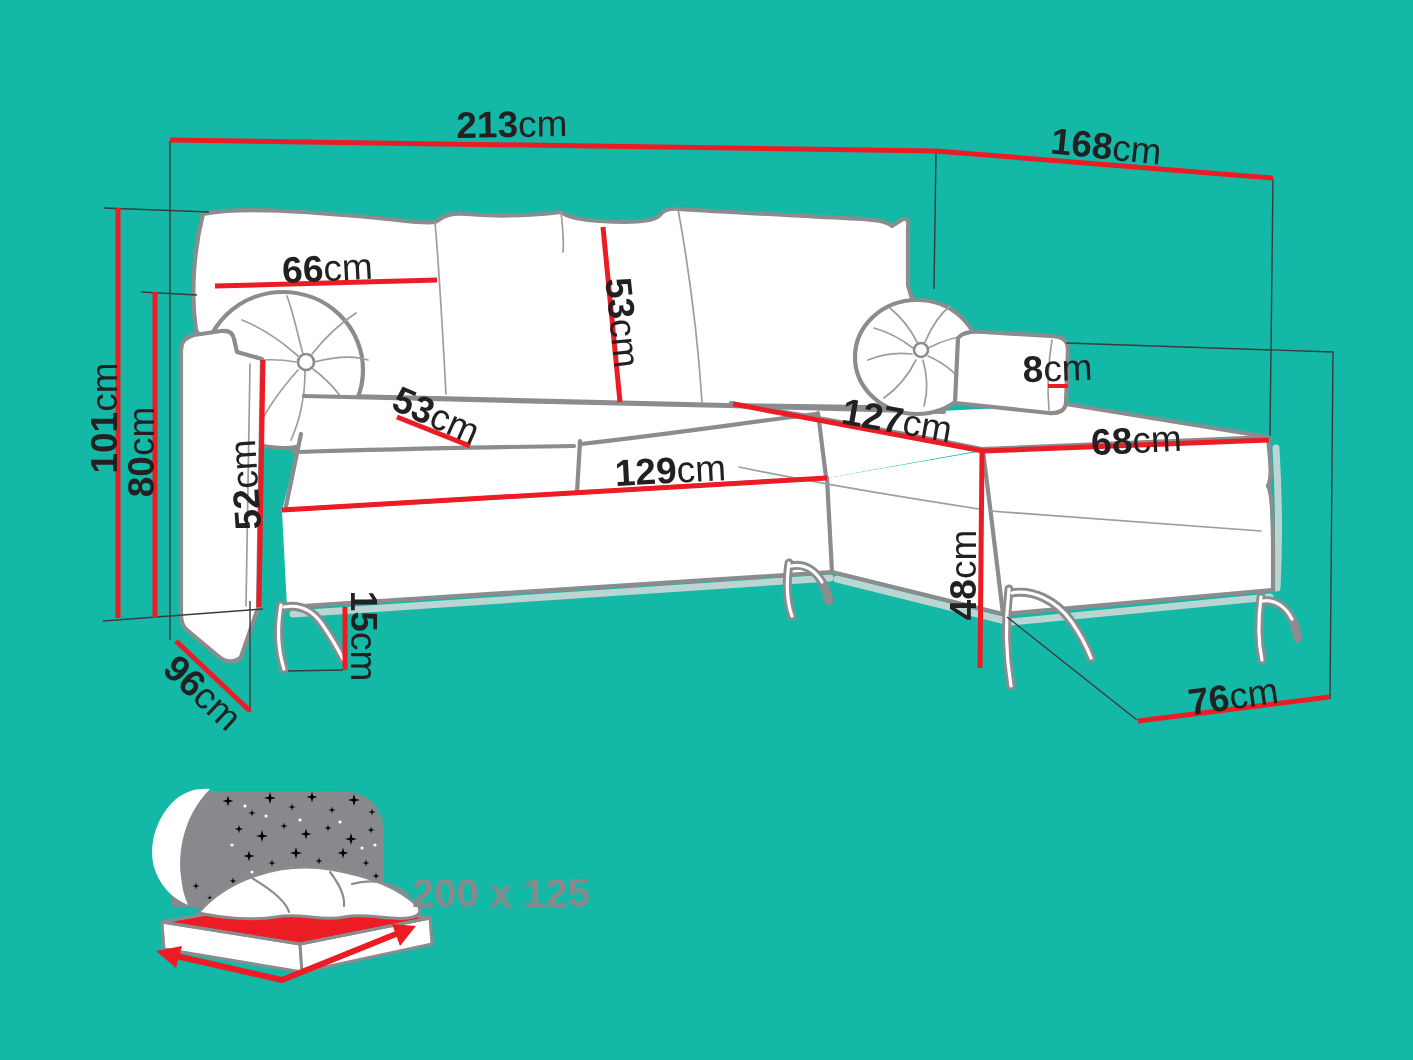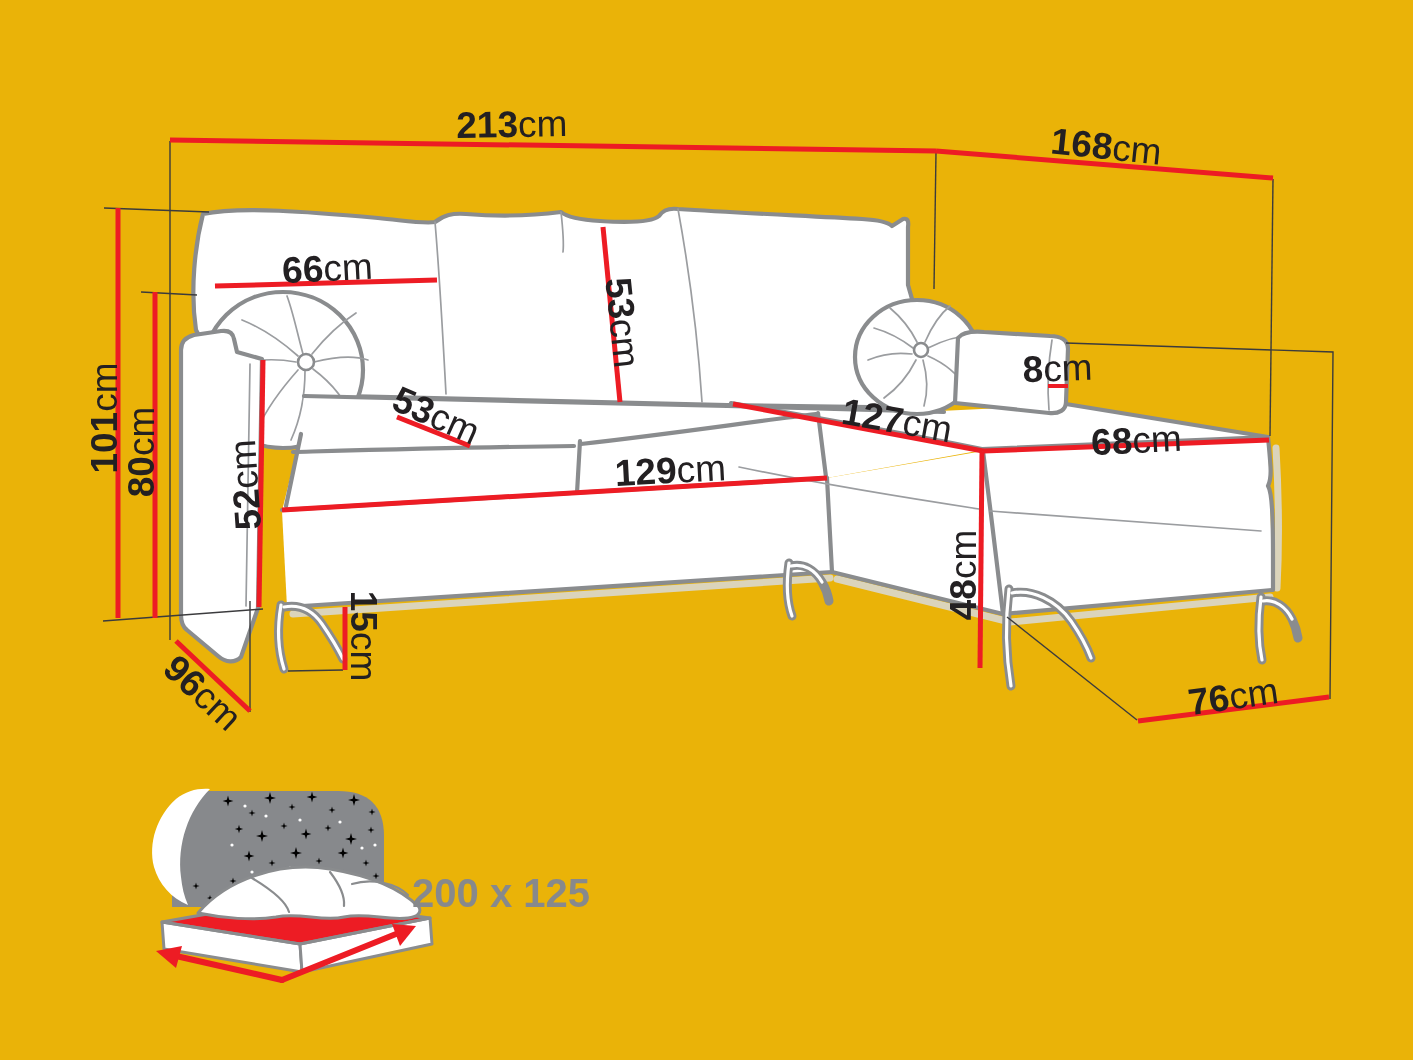--- a/index.html
+++ b/index.html
@@ -1,16 +1,16 @@
 <!DOCTYPE html>
 <html><head>
 <meta charset="utf-8">
 <style>
   html,body{margin:0;padding:0;background:#ffffff;}
-  .stage{position:relative;width:1413px;height:1060px;background:#eab308;overflow:hidden;
+  .stage{position:relative;width:1413px;height:1060px;background:#14b8a6;overflow:hidden;
          font-family:"Liberation Sans",sans-serif;}
   svg{position:absolute;left:0;top:0;}
   .fillw{fill:#ffffff;stroke:none;}
   .edge{fill:none;stroke:#8a8c8e;stroke-width:4.2;stroke-linecap:round;stroke-linejoin:round;}
   .edgef{fill:#ffffff;stroke:#8a8c8e;stroke-width:4.2;stroke-linecap:round;stroke-linejoin:round;}
   .pleat{fill:none;stroke:#9b9da0;stroke-width:1.7;stroke-linecap:round;}
   .shadow{fill:none;stroke:#d8d9da;stroke-width:7;stroke-linecap:round;opacity:.85;}
   .thin{fill:none;stroke:#3b3b3d;stroke-width:1.4;}
   .red{fill:none;stroke:#ed1c24;stroke-width:5;}
   .redthin{fill:none;stroke:#ed1c24;stroke-width:4;}

